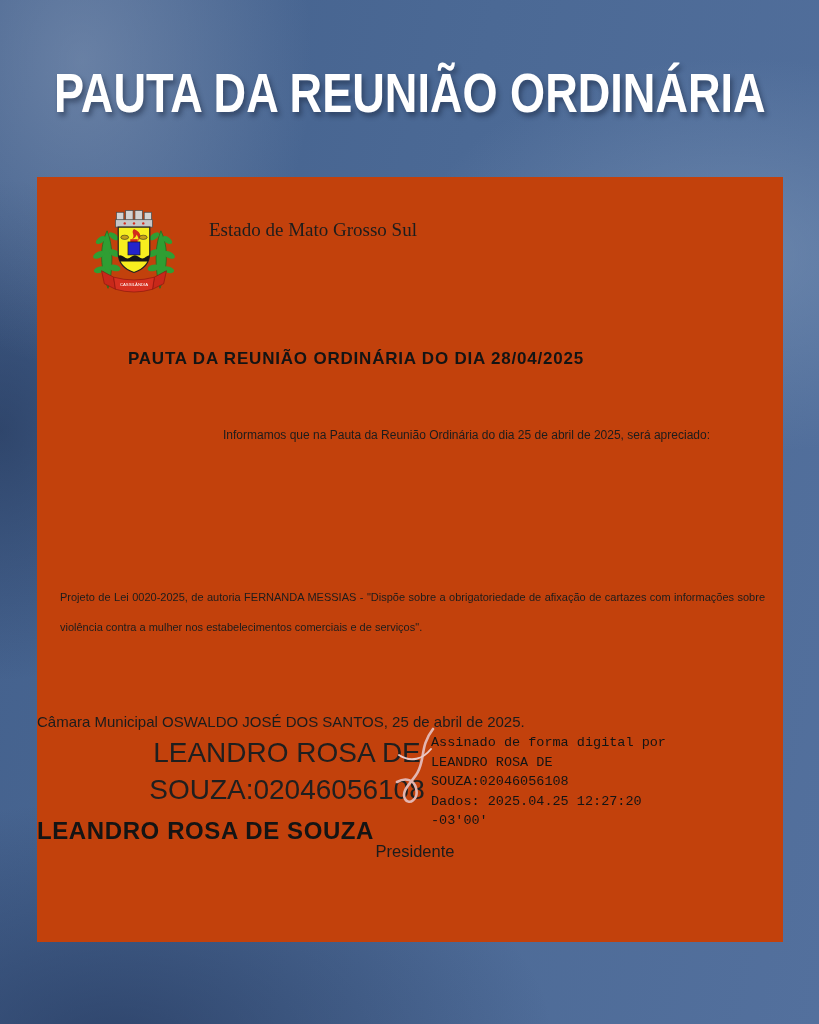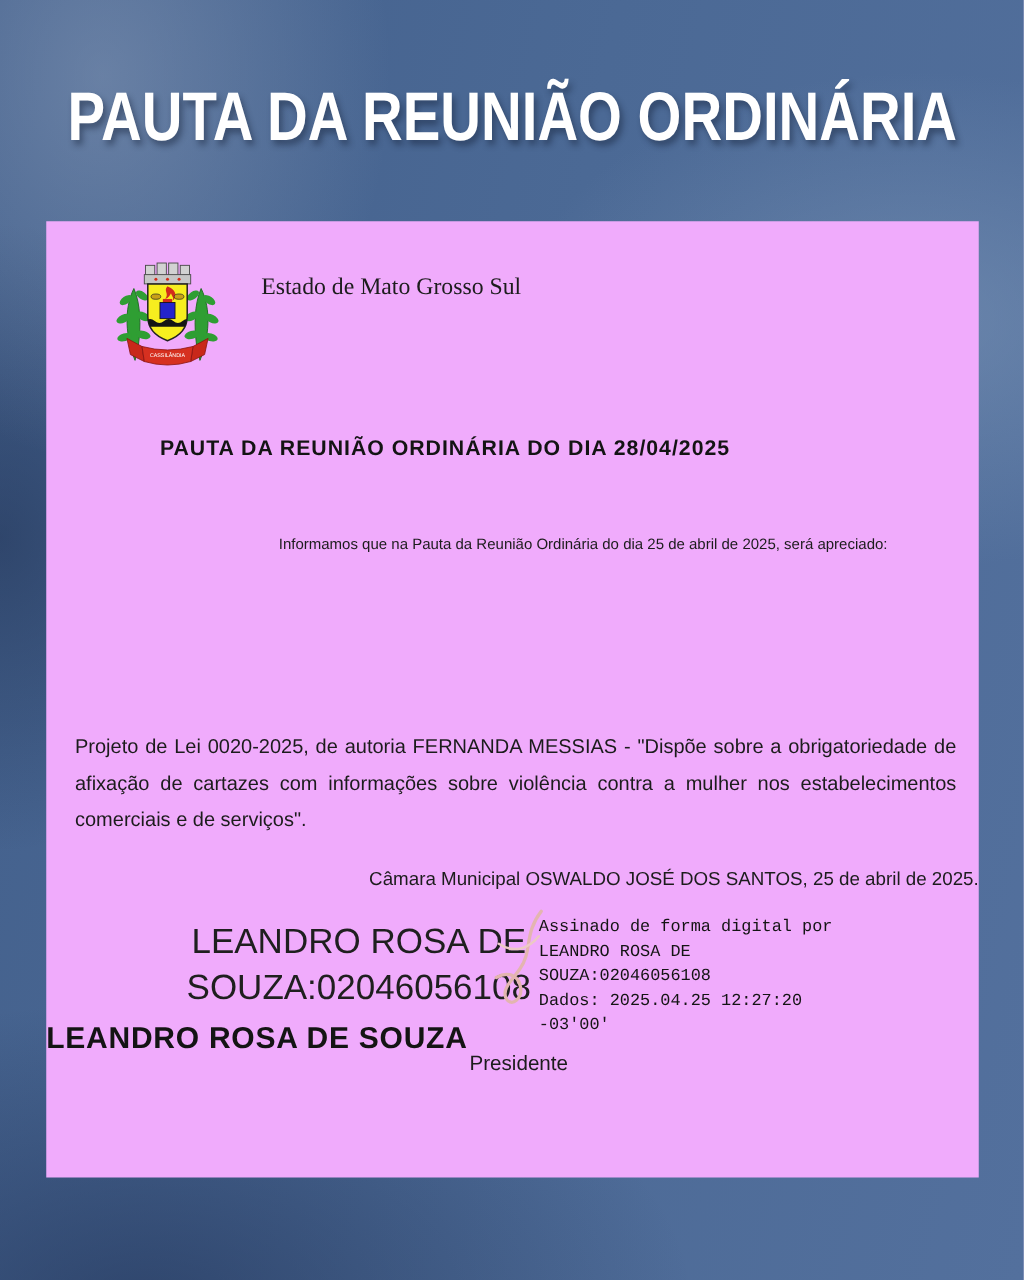--- a/index.html
+++ b/index.html
@@ -31,21 +31,21 @@
     color: #ffffff;
     transform: scaleX(0.82);
     transform-origin: center;
     text-shadow: 3px 4px 6px rgba(18,28,50,0.45);
   }
 
   
   .card {
     position: absolute; left: 37px; top: 177px;
     width: 746px; height: 765px;
-    background: #f0abfc;
+    background: #c2410c;
     color: #1c1c1c;
     padding-left: 48px;
   }
 
   .crest { position: absolute; left: 49px; top: 26px; width: 96px; height: 102px; }
 
   .org { position: absolute; left: 172px; top: 42px; font-family: "Liberation Serif", "DejaVu Serif", serif; }
   .org-state   { font-size: 19px; color: #1d1d1d; }
   .org-chamber { font-size: 21px; font-weight: bold; margin-top: 9px; color: #111; }
 
@@ -59,28 +59,28 @@
   .intro {
     position: absolute; left: 22px; top: 242px; width: 707px;
     font-size: 12px; line-height: 32px;
     text-indent: 164px;
     text-align: justify;
     color: #1c1c1c;
   }
 
   .bill {
     position: absolute; left: 23px; top: 406px; width: 705px;
-    font-size: 16px; line-height: 29.5px;
+    font-size: 11px; line-height: 29.5px;
     text-align: justify;
     color: #1c1c1c;
   }
 
   .place-date {
-    position: absolute; left: 0; top: 518px; width: 746px;
-    text-align: right; font-size: 15px; color: #1c1c1c;
+    position: absolute; left: 0; top: 536px; width: 746px;
+    text-align: left; font-size: 15px; color: #1c1c1c;
   }
 
   .sig-stamp {
     position: absolute; left: 104px; top: 557px; width: 292px;
     text-align: center;
     font-size: 28px; line-height: 37px;
     color: #1f1f1f;
   }
 
   .sig-flourish { position: absolute; left: 352px; top: 548px; width: 54px; height: 94px; }

